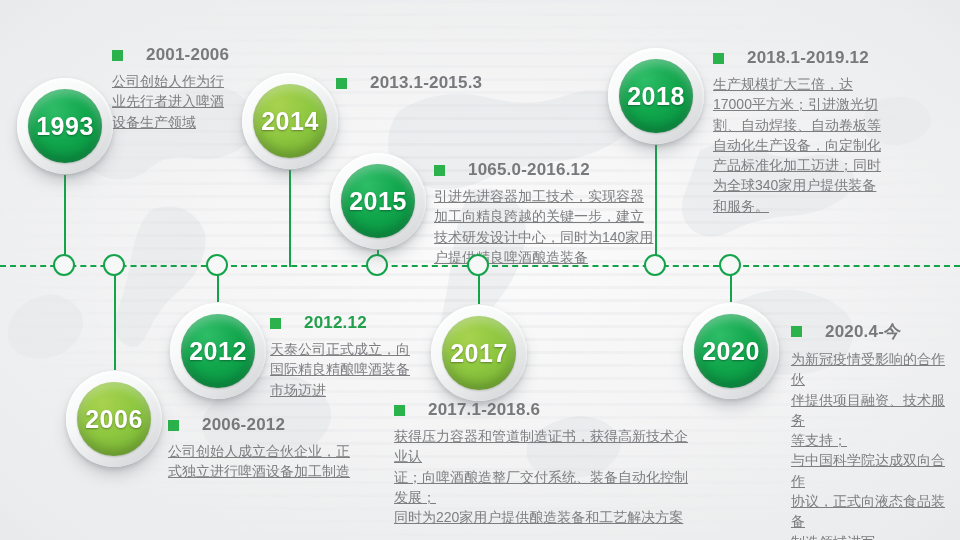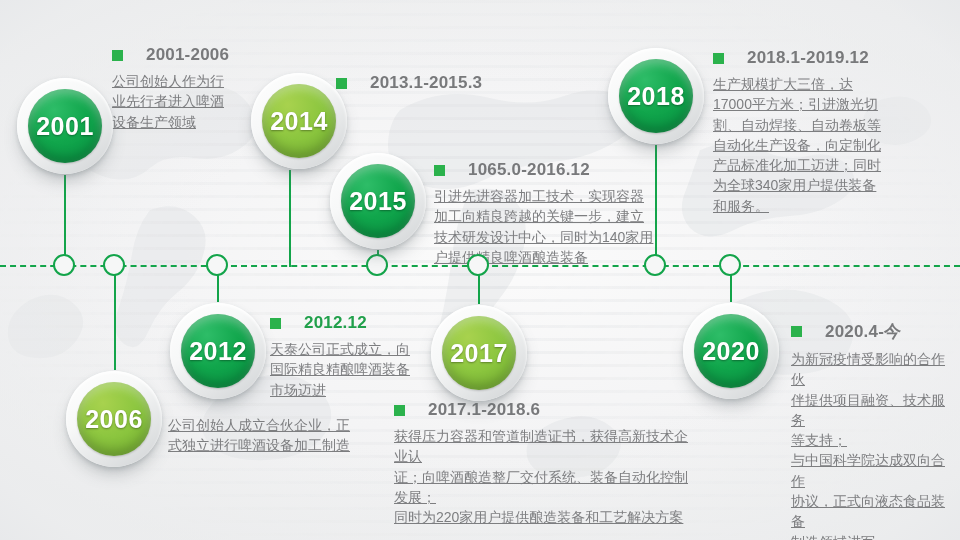--- a/index.html
+++ b/index.html
@@ -194,25 +194,25 @@
   <div class="axis-node" style="left:64px;"></div>
   <div class="axis-node" style="left:114px;"></div>
   <div class="axis-node" style="left:217px;"></div>
   <div class="axis-node" style="left:377px;"></div>
   <div class="axis-node" style="left:478px;"></div>
   <div class="axis-node" style="left:655px;"></div>
   <div class="axis-node" style="left:730px;"></div>
 
   <div class="badge" style="left:17px; top:78px;">
     <div class="inner dark">
-      <span class="yr">2001</span>
-    </div>
-  </div>
-
-  <div class="badge" style="left:251px; top:73px;">
+      <span class="yr">1993</span>
+    </div>
+  </div>
+
+  <div class="badge" style="left:242px; top:73px;">
     <div class="inner light">
       <span class="yr">2014</span>
     </div>
   </div>
 
   <div class="badge" style="left:330px; top:153px;">
     <div class="inner dark">
       <span class="yr">2015</span>
     </div>
   </div>
@@ -293,20 +293,24 @@
     <div class="head">
       <span class="bullet"></span>
       <span class="title green">2012.12</span>
     </div>
     <div class="body">天泰公司正式成立，向
 国际精良精酿啤酒装备
 市场迈进</div>
   </div>
 
   <div class="block" style="left:168px; top:415px; width:210px;">
+    <div class="head">
+      <span class="bullet"></span>
+      <span class="title">2006-2012</span>
+    </div>
     <div class="body">公司创始人成立合伙企业，正
 式独立进行啤酒设备加工制造</div>
   </div>
 
   <div class="block" style="left:394px; top:400px; width:300px;">
     <div class="head">
       <span class="bullet"></span>
       <span class="title">2017.1-2018.6</span>
     </div>
     <div class="body">获得压力容器和管道制造证书，获得高新技术企业认

